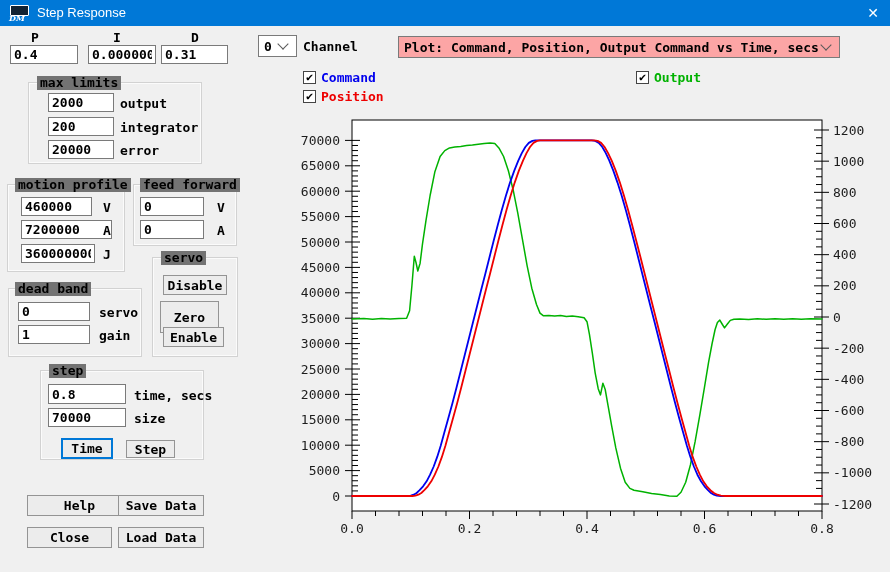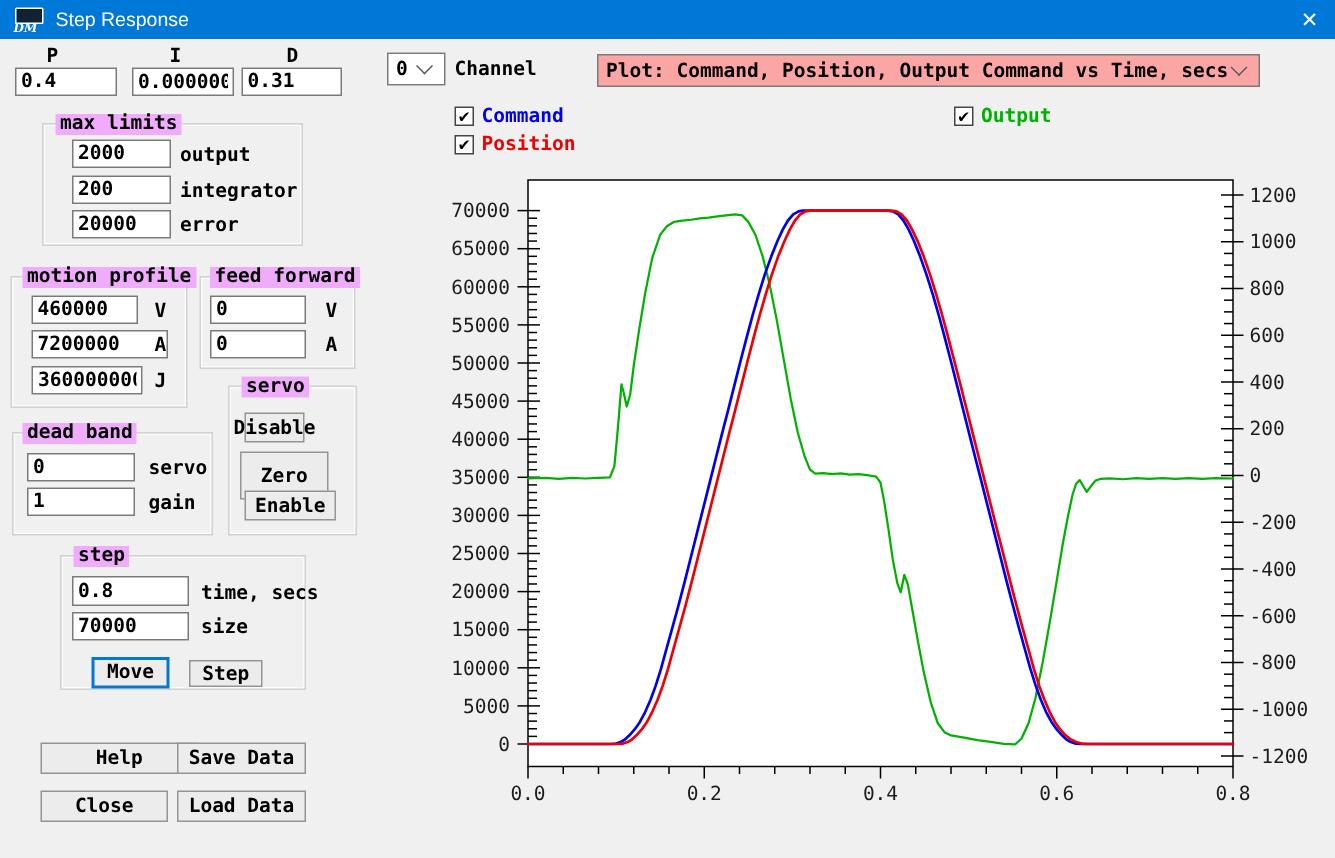--- a/index.html
+++ b/index.html
@@ -7,21 +7,21 @@
        font-family:"DejaVu Sans Mono","Liberation Mono",monospace;font-size:13px;color:#000}
   .abs{position:absolute}
   .titlebar{position:absolute;left:0;top:0;width:890px;height:26px;background:#0078d7;color:#fff;
             font-family:"Liberation Sans","DejaVu Sans",sans-serif;font-size:13px}
   .title-text{position:absolute;left:37px;top:5px;font-weight:400}
   .title-icon{position:absolute;left:8px;top:4px;width:23px;height:18px;color:#fff}
   .title-icon .box{position:absolute;left:2px;top:1px;width:17px;height:9px;border:1px solid #fff;border-radius:1px;background:#123}
   .title-icon .dm{position:absolute;left:1px;top:9px;font:italic bold 8px "DejaVu Serif",serif;color:#fff}
   .close-btn{position:absolute;right:0;top:0;width:34px;height:26px;text-align:center;line-height:26px;font-size:14px;color:#fff}
   .grp{position:absolute;border:1px solid #d2d2d2;box-shadow:0 0 0 1px #fbfbfb inset}
-  .grpt{position:absolute;font-weight:bold;background:#f0abfc;padding:0 3px;line-height:14px;white-space:pre}
+  .grpt{position:absolute;font-weight:bold;background:#737373;padding:0 3px;line-height:14px;white-space:pre}
   .inp{position:absolute;border:1px solid #7a7a7a;background:#fff;font:bold 13px "DejaVu Sans Mono",monospace;
        padding:0 3px;box-sizing:border-box;outline:none;overflow:hidden;white-space:nowrap;line-height:17px}
   .lbl{position:absolute;font-weight:bold;white-space:pre;line-height:15px}
   .btn{position:absolute;background:#ececec;border:1px solid #949494;font:bold 13px "DejaVu Sans Mono",monospace;
        box-sizing:border-box;text-align:center;cursor:default;display:flex;align-items:center;justify-content:center}
   .btn-def{border:2px solid #0078d7}
   .cb{position:absolute;width:13px;height:13px;background:#fff;border:1px solid #444;box-sizing:border-box;
       font-size:12px;line-height:11px;text-align:center;font-weight:bold;color:#000}
   .cblbl{position:absolute;font-weight:bold;white-space:pre}
   .combo{position:absolute;box-sizing:border-box;border:1px solid #7a7a7a;display:flex;align-items:center}
@@ -87,38 +87,38 @@
 
 <div class="grp" style="left:133px;top:184px;width:102px;height:60px"></div>
 <div class="grpt" style="left:140px;top:178px">feed forward</div>
 <input class="inp" style="left: 140px; top: 197px; width: 64px; height: 19px;" readonly="" value="0">
 <div class="lbl" style="left:217px;top:200px">V</div>
 <input class="inp" style="left: 140px; top: 220px; width: 64px; height: 19px;" readonly="" value="0">
 <div class="lbl" style="left:217px;top:223px">A</div>
 
 <div class="grp" style="left:152px;top:257px;width:84px;height:98px"></div>
 <div class="grpt" style="left:161px;top:251px">servo</div>
-<button class="btn" style="left:163px;top:275px;width:40px;height:20px">Disable</button>
+<button class="btn" style="left:163px;top:275px;width:64px;height:20px">Disable</button>
 <button class="btn" style="left:160px;top:301px;width:59px;height:32px">Zero</button>
 <button class="btn" style="left:163px;top:327px;width:61px;height:20px">Enable</button>
 
 <div class="grp" style="left:8px;top:288px;width:132px;height:67px"></div>
 <div class="grpt" style="left:15px;top:282px">dead band</div>
 <input class="inp" style="left: 18px; top: 302px; width: 72px; height: 19px;" readonly="" value="0">
 <div class="lbl" style="left:99px;top:305px">servo</div>
 <input class="inp" style="left: 18px; top: 325px; width: 72px; height: 19px;" readonly="" value="1">
 <div class="lbl" style="left:99px;top:328px">gain</div>
 
 <div class="grp" style="left:40px;top:370px;width:162px;height:88px"></div>
 <div class="grpt" style="left:49px;top:364px">step</div>
 <input class="inp" style="left: 48px; top: 384px; width: 78px; height: 20px;" readonly="" value="0.8">
 <div class="lbl" style="left:134px;top:388px">time, secs</div>
 <input class="inp" style="left: 48px; top: 408px; width: 78px; height: 19px;" readonly="" value="70000">
 <div class="lbl" style="left:134px;top:411px">size</div>
-<button class="btn btn-def" style="left:61px;top:438px;width:52px;height:21px">Move</button>
+<button class="btn btn-def" style="left:61px;top:438px;width:52px;height:21px">Time</button>
 <button class="btn" style="left:126px;top:440px;width:49px;height:18px">Step</button>
 
 <button class="btn" style="left:27px;top:495px;width:105px;height:21px">Help</button>
 <button class="btn" style="left:118px;top:495px;width:86px;height:21px">Save Data</button>
 <button class="btn" style="left:27px;top:527px;width:85px;height:21px">Close</button>
 <button class="btn" style="left:118px;top:527px;width:86px;height:21px">Load Data</button>
 
 <svg id="chart" class="abs" style="left:280px;top:112px" width="600" height="448">
     <rect x="72" y="8" width="470" height="391" fill="#ffffff" stroke="#000" stroke-width="1"></rect>
     <line x1="65" y1="384" x2="80" y2="384" stroke="#000"></line>

